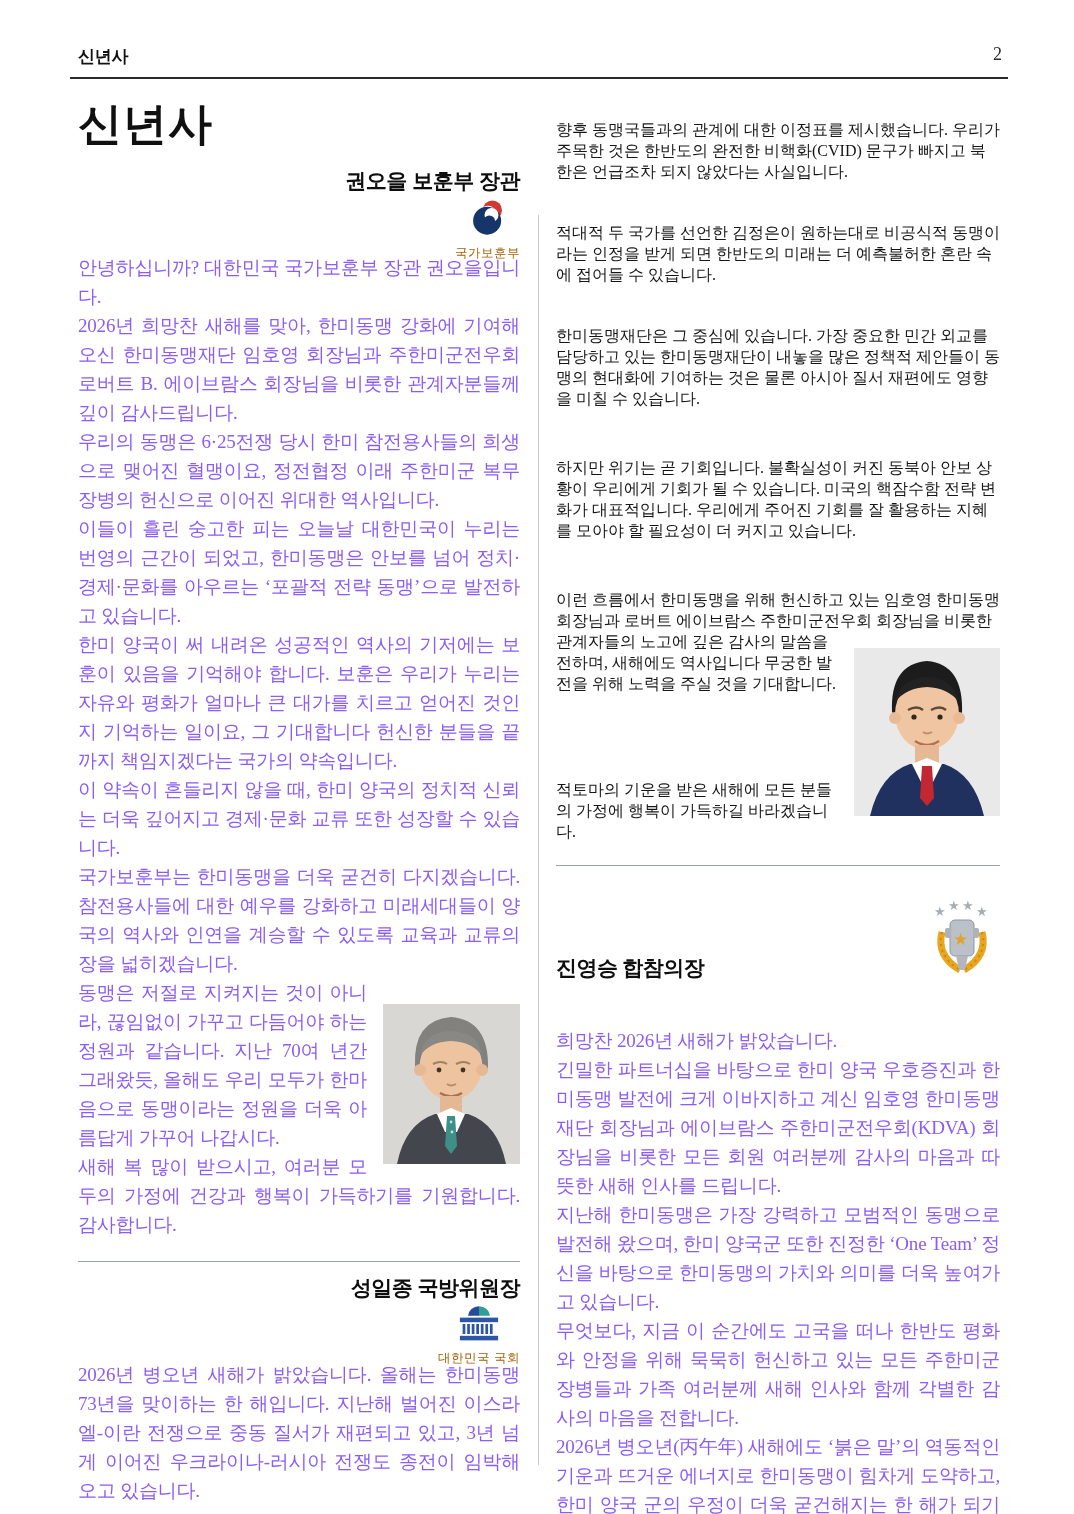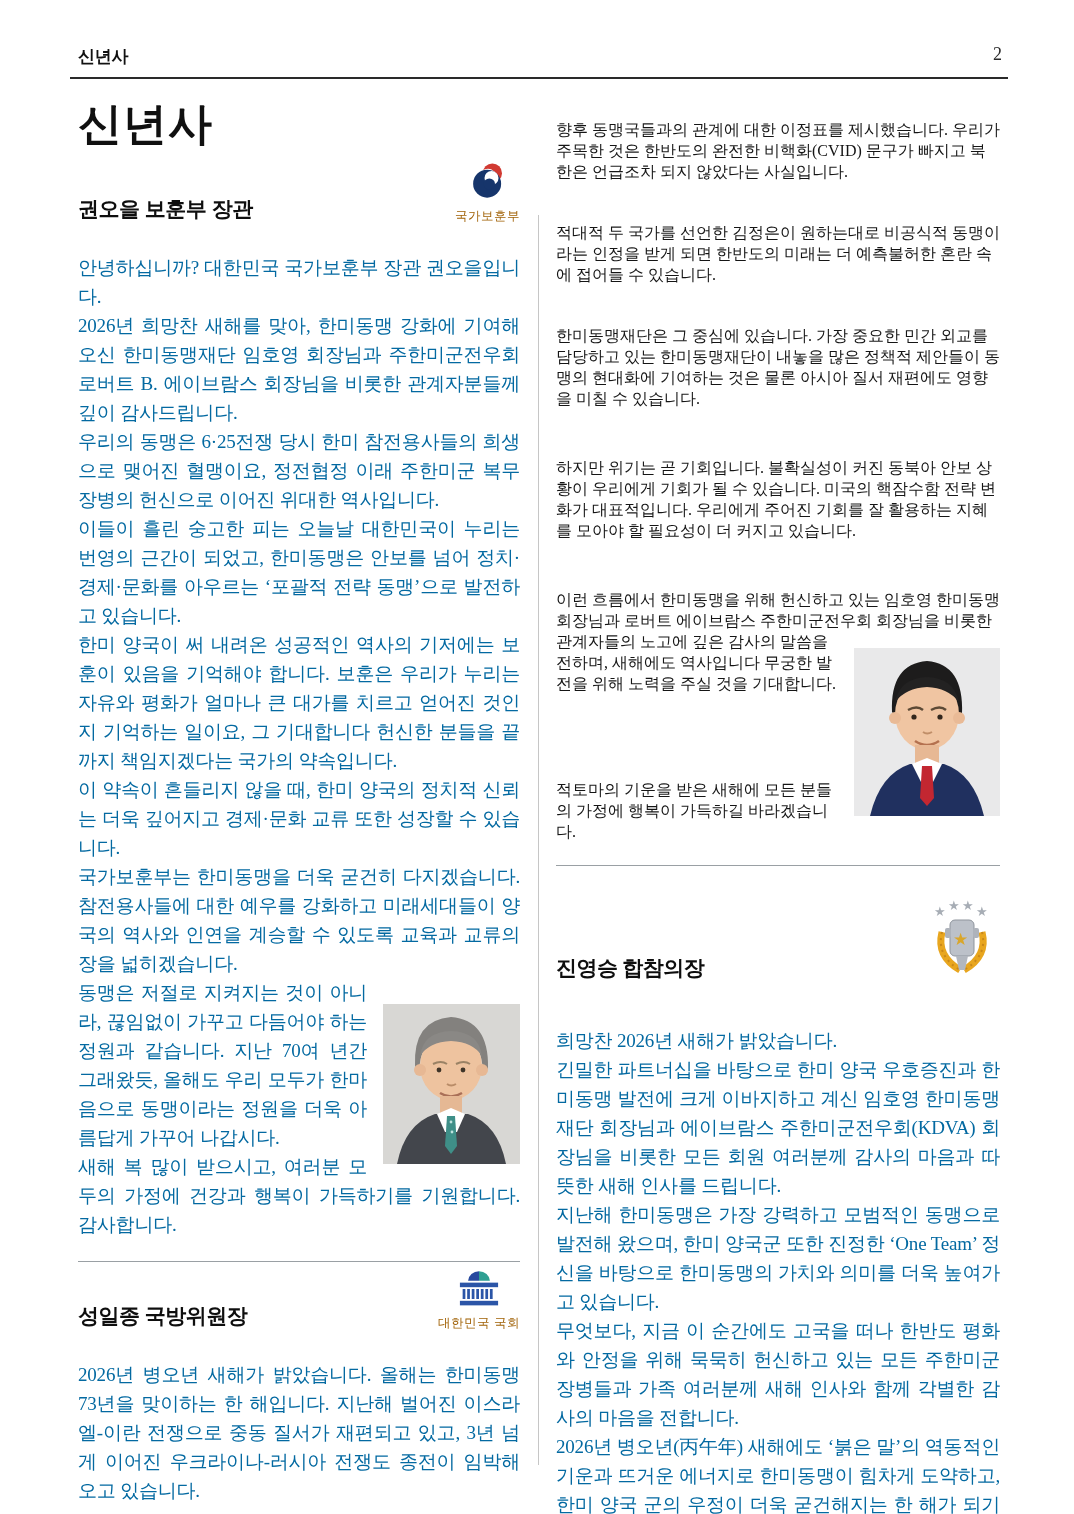--- a/index.html
+++ b/index.html
@@ -26,38 +26,38 @@
   .col-left{left:78px;top:100px;}
   .col-right{left:556px;top:104px;width:444px;}
   .col-divider{position:absolute;left:538px;top:215px;width:1px;height:1250px;background:#c6c6c6;}
   
   .article-title{
     font-size:44px;line-height:50px;font-weight:600;letter-spacing:1px;color:#101010;
   }
   
   .head-row{
     display:flex;justify-content:space-between;align-items:flex-end;
-    height:58px;margin-top:17px;
+    height:58px;margin-top:17px;flex-direction:column;
   }
   .head-row-2{margin-top:12px;justify-content:space-between;}
   .sec-heading{
     font-family:"Liberation Sans","DejaVu Sans",sans-serif;
     font-size:21px;font-weight:800;letter-spacing:-0.5px;color:#0e0e0e;
     padding-bottom:2px;
   }
   .org-logo{display:flex;flex-direction:column;align-items:center;gap:2px;}
   .org-caption{
     font-family:"Liberation Sans","DejaVu Sans",sans-serif;
     font-size:12.5px;color:#a16207;letter-spacing:0.5px;white-space:nowrap;
   }
   
   .body-text{margin-top:28px;}
   .body-text p{
     margin:0;font-size:19px;line-height:29px;text-align:justify;
-    letter-spacing:-0.2px;color:#0369a1;
+    letter-spacing:-0.2px;color:#8b5cf6;
   }
   .mh1{min-height:29px}.mh2{min-height:58px}.mh3{min-height:87px}
   .mh4{min-height:116px}.mh5{min-height:145px}.mh6{min-height:174px}
   
   .rule{border:none;border-top:1px solid #9aa0a4;margin:22px 0 0 0;}
   .rule-l{margin-bottom:0;}
   
   .float-photo{float:right;}
   .fp-kwon{width:137px;height:186px;margin-left:16px;shape-outside:inset(26px 0 0 0);}
   .fp-kwon svg{display:block;margin-top:26px;}

